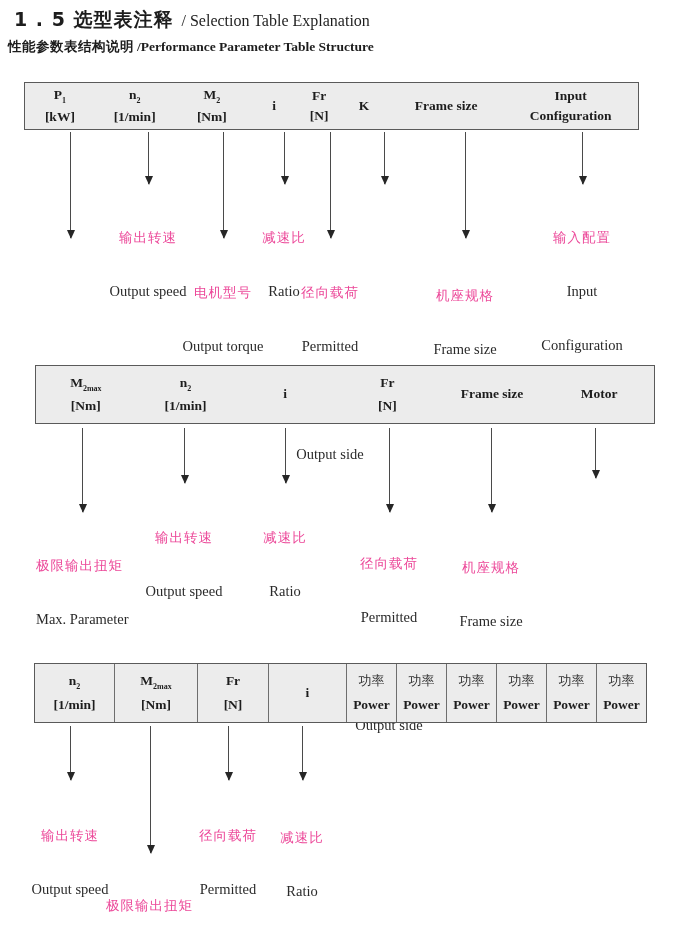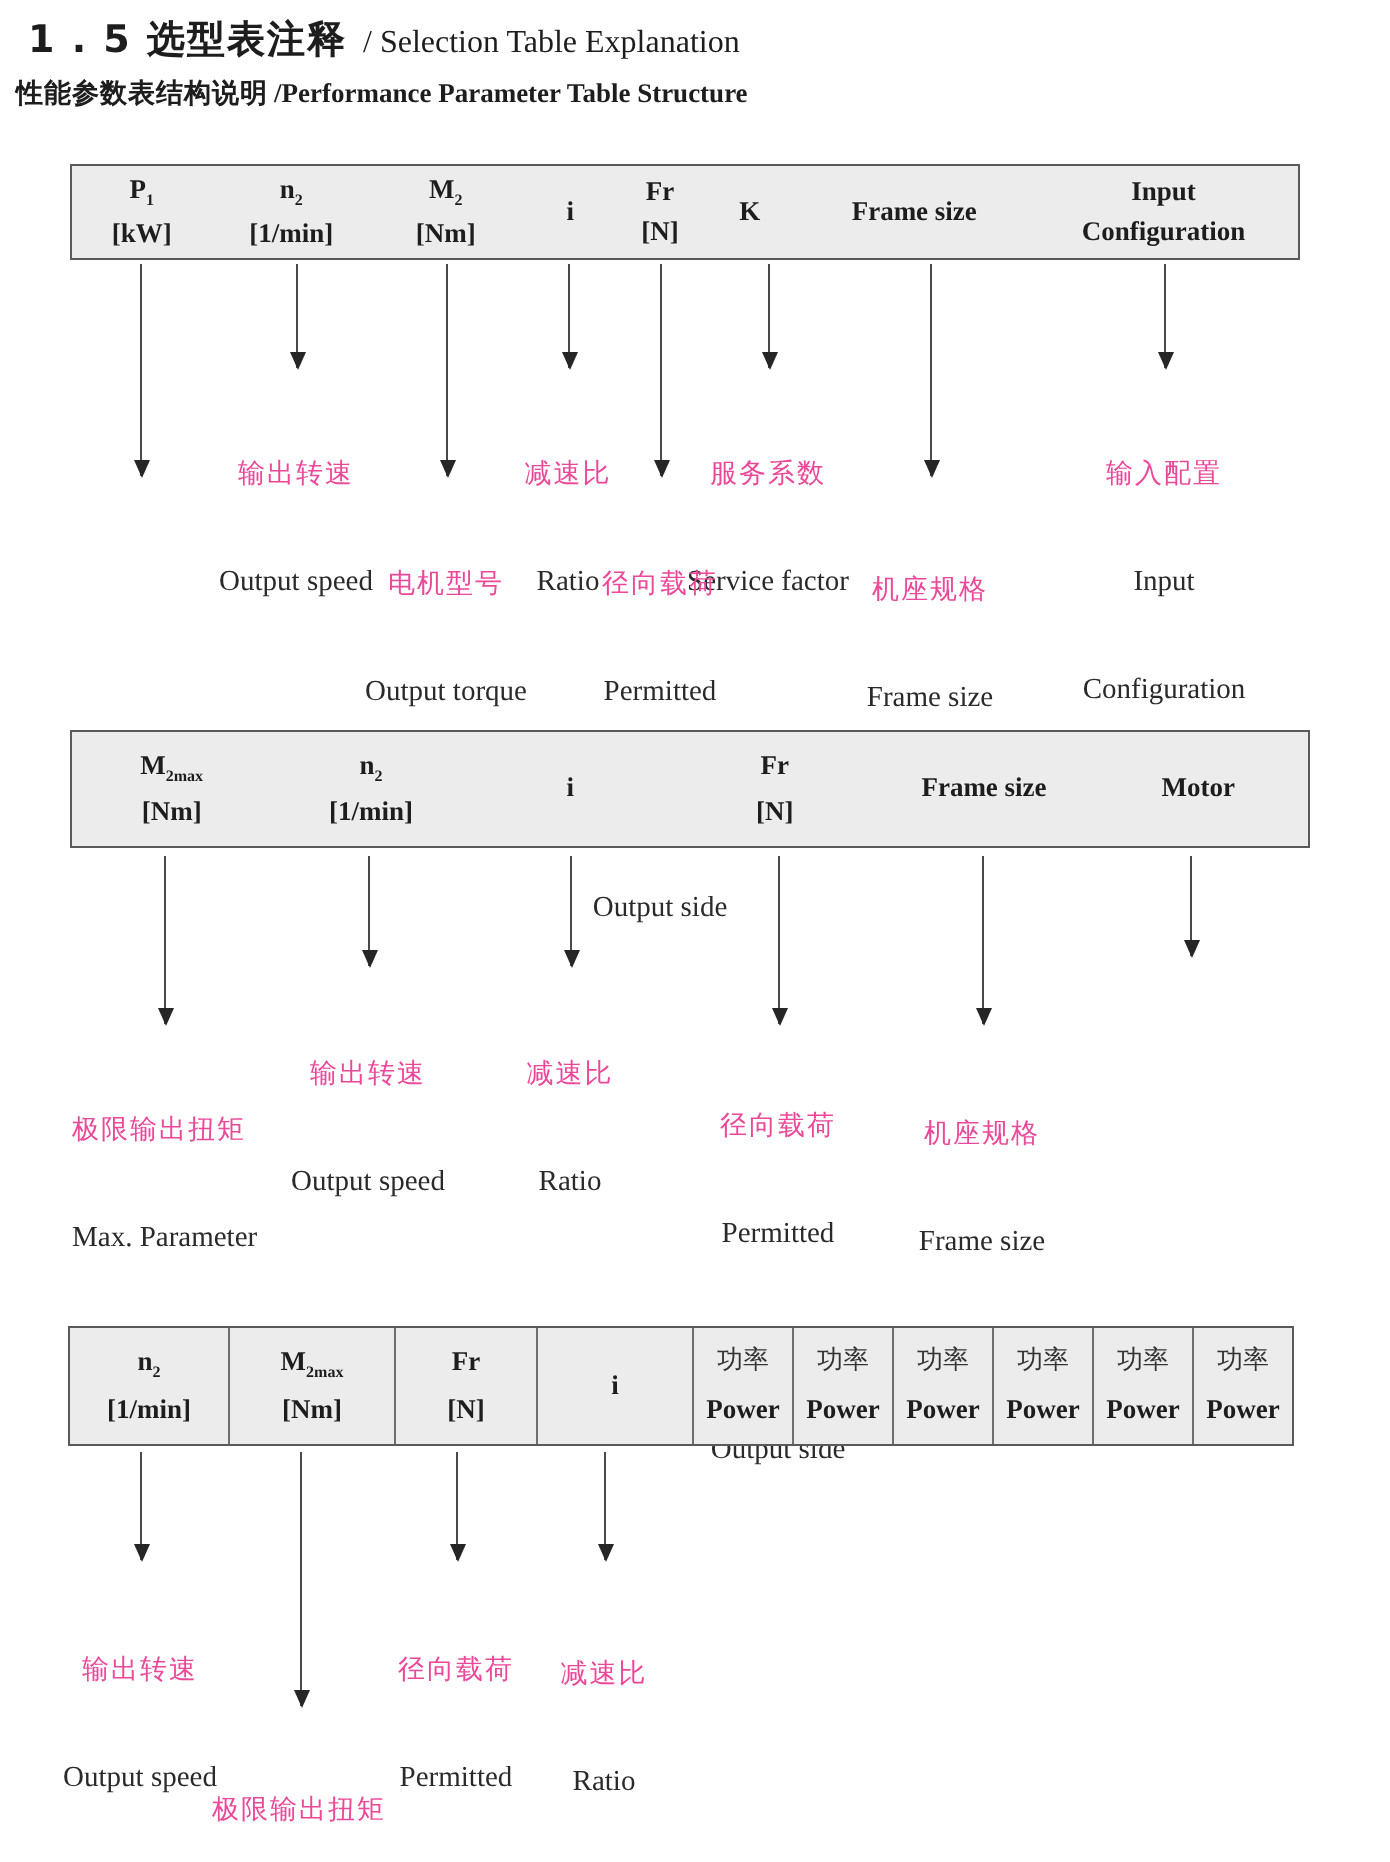--- a/index.html
+++ b/index.html
@@ -53,21 +53,21 @@
 
   <div class="abs page-title">
     <span class="cn">1 . 5 选型表注释</span>
     <span class="en">/ Selection Table Explanation</span>
   </div>
 
   <div class="abs sec-heading" style="top:38px;">
     <span class="cn">性能参数表结构说明</span><span class="en">/Performance Parameter Table Structure</span>
   </div>
 
-  <div class="htable" style="left:35px; top:82px; width:615px; height:48px;">
+  <div class="htable" style="left:24px; top:82px; width:615px; height:48px;">
     <div class="hcell" style="width:70px;">
       <div><span>P</span><sub>1</sub></div>
       <div>[kW]</div>
     </div>
     <div class="hcell" style="width:80px;">
       <div><span>n</span><sub>2</sub></div>
       <div>[1/min]</div>
     </div>
     <div class="hcell" style="width:75px;">
       <div><span>M</span><sub>2</sub></div>
@@ -102,24 +102,20 @@
   <div class="arrow" style="left:582px; top:132px; height:52px;"></div>
 
   <div class="callout center" style="left:148px; top:192px;">
     <div class="cn">输出转速</div>
     <div class="en">Output speed</div>
   </div>
   <div class="callout center" style="left:284px; top:192px;">
     <div class="cn">减速比</div>
     <div class="en">Ratio</div>
   </div>
-  <div class="callout center" style="left:384px; top:192px;">
-    <div class="cn">服务系数</div>
-    <div class="en">Service factor</div>
-  </div>
   <div class="callout center" style="left:582px; top:192px;">
     <div class="cn">输入配置</div>
     <div class="en">Input</div>
     <div class="en">Configuration</div>
   </div>
   <div class="callout center" style="left:223px; top:247px;">
     <div class="cn">电机型号</div>
     <div class="en">Output torque</div>
   </div>
   <div class="callout center" style="left:330px; top:247px;">

